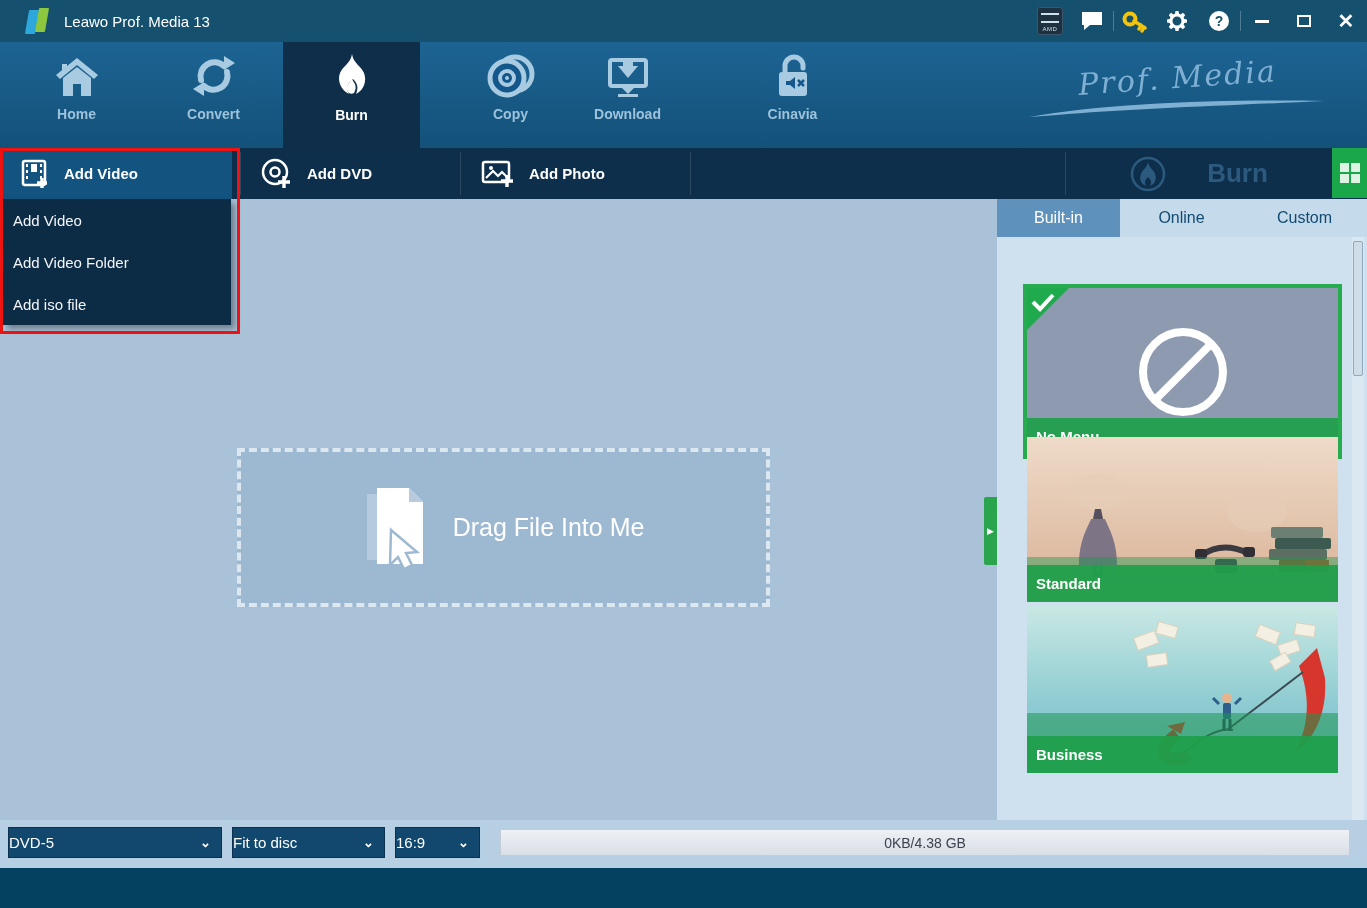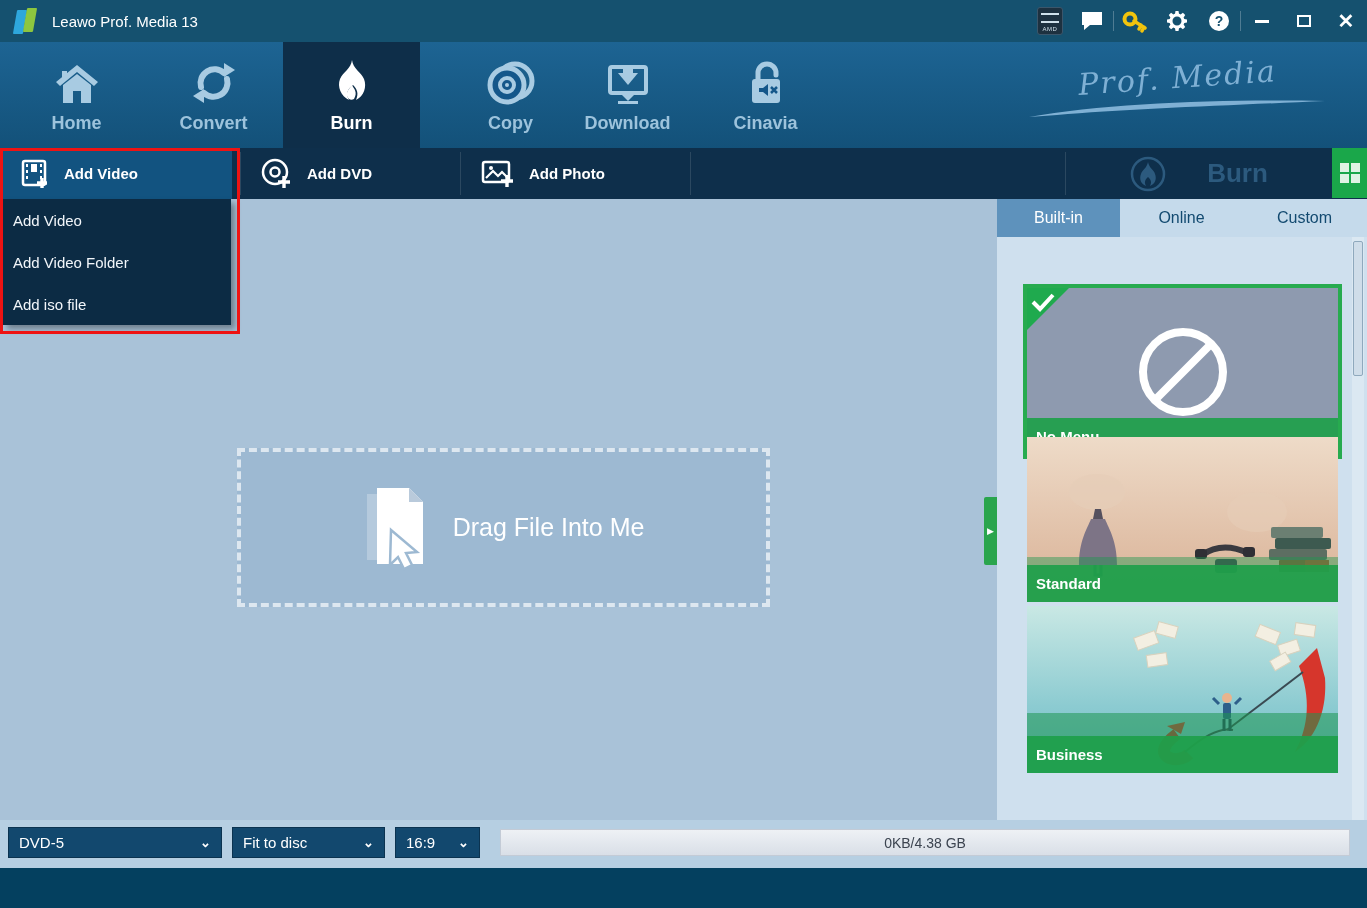--- a/index.html
+++ b/index.html
@@ -1,37 +1,37 @@
 <!DOCTYPE html>
 <html><head>
 <meta charset="utf-8">
 <style>
   * { margin:0; padding:0; box-sizing:border-box; }
   html,body { width:1367px; height:908px; overflow:hidden; font-family:"Liberation Sans",sans-serif; }
   .app { position:relative; width:1367px; height:908px; background:#a9c2d8; }
 
   
-  .titlebar { position:absolute; left:0; top:0; width:1367px; height:42px; background:#15516f; display:flex; align-items:center; }
+  .titlebar { position:absolute; left:0; top:0; width:1367px; height:42px; background:#15516f; display:flex; align-items:center;padding-left:12px; }
   .logo { width:30px; height:26px; margin-left:12px; position:relative; }
   .logo .bar { position:absolute; width:10px; height:24px; transform:skewX(-10deg); border-radius:1px; }
   .logo .bar.b1 { left:3px; top:2px; background:#2ea7dd; }
   .logo .bar.b2 { left:13px; top:0; background:#8dc63f; }
   .win-title { color:#ffffff; font-size:15px; margin-left:10px; }
   .tb-icons { position:absolute; right:0; top:0; height:42px; display:flex; align-items:center; }
   .tb-btn { width:42px; height:42px; display:flex; align-items:center; justify-content:center; cursor:default; }
   .tb-sep { width:1px; height:20px; background:rgba(255,255,255,0.25); }
   .amd-badge { width:26px; height:28px; background:#1d3140; border:1px solid #3b566b; border-radius:3px; color:#cfe0ea; font-size:6px; display:flex; flex-direction:column; align-items:center; justify-content:flex-end; padding-bottom:2px; letter-spacing:0.5px; }
   .amd-badge .lines { width:18px; height:10px; border-top:2px solid #cfe0ea; border-bottom:2px solid #cfe0ea; margin-bottom:3px; }
   .min-glyph { width:14px; height:3px; background:#fff; }
   .max-glyph { width:14px; height:12px; border:2px solid #fff; }
   .close-glyph { color:#fff; font-size:20px; font-weight:bold; line-height:1; }
 
   
   .navbar { position:absolute; left:0; top:42px; width:1367px; height:106px; background:linear-gradient(#1d6493,#135179); }
-  .nav-item { position:absolute; top:0; width:137px; height:106px; display:flex; flex-direction:column; align-items:center; justify-content:flex-end; padding-bottom:14px; gap:8px; color:#9dc3dc; font-size:18px; font-weight:bold; }
+  .nav-item { position:absolute; top:0; width:137px; height:106px; display:flex; flex-direction:column; align-items:center; justify-content:center; padding-bottom:14px; gap:8px; color:#9dc3dc; font-size:14px; font-weight:bold; }
   .nav-item.active { background:#0e2e49; color:#ffffff; }
   .nav-item svg { display:block; }
   .brand { position:absolute; right:40px; top:18px; width:300px; text-align:center; color:#7fb0d4; }
   .brand-text { font-family:"DejaVu Serif",serif; font-style:italic; font-size:30px; letter-spacing:2px; transform:rotate(-4deg); display:inline-block; }
   .brand svg { display:block; margin-top:2px; }
 
   
   .subbar { position:absolute; left:0; top:148px; width:1367px; height:51px; background:#0e2f4b; }
   .seg { position:absolute; top:0; height:51px; display:flex; align-items:center; color:#ffffff; font-size:15px; font-weight:bold; }
   .seg .ic { margin:0 14px 0 20px; display:flex; }
@@ -74,21 +74,21 @@
   .t-business { top:407px; height:167px; }
   .t-business .scene { height:167px; background:linear-gradient(#c9e8e4,#8ccbd1 60%,#6fbcc9); }
   .biz-ground { position:absolute; left:0; right:0; bottom:0; height:60px; background:rgba(30,150,80,0.55); }
   .std-ground { position:absolute; left:0; right:0; bottom:0; height:45px; background:rgba(30,150,80,0.45); }
   .panel-handle { position:absolute; left:-13px; top:298px; width:13px; height:68px; background:#2aa54d; border-radius:2px 0 0 2px; display:flex; align-items:center; justify-content:center; color:#ffffff; font-size:9px; }
   .scrollbar { position:absolute; right:3px; top:38px; width:12px; height:583px; background:#dbe8f2; }
   .scroll-thumb { position:absolute; left:1px; top:4px; width:10px; height:135px; background:#cfdde9; border:1px solid #8fa9bd; border-radius:2px; }
 
   
   .bottombar { position:absolute; left:0; top:820px; width:1367px; height:48px; background:#b6cfe2; }
-  .select { position:absolute; top:7px; height:31px; background:#12486e; border:1px solid #0b3350; color:#ffffff; font-size:15px; display:flex; align-items:center; padding-left:10px; }
+  .select { position:absolute; top:7px; height:31px; background:#12486e; border:1px solid #0b3350; color:#ffffff; font-size:15px; display:flex; align-items:center; padding-left:0; }
   .select .chev { position:absolute; right:10px; font-size:13px; font-weight:bold; }
   .sel-disc { left:8px; width:214px; }
   .sel-fit { left:232px; width:153px; }
   .sel-aspect { left:395px; width:85px; }
   .progress { position:absolute; left:500px; top:9px; width:850px; height:27px; background:linear-gradient(#eef1f5,#d9dfe7); border:1px solid #c3cbd6; display:flex; align-items:center; justify-content:center; color:#3c4450; font-size:14px; }
 
   .bottomstrip { position:absolute; left:0; top:868px; width:1367px; height:40px; background:#04405f; }
 </style>
 </head>
 <body>
@@ -180,21 +180,21 @@
       <svg width="48" height="44" viewBox="0 0 48 44">
         <rect x="6" y="6" width="36" height="26" rx="2" fill="none" stroke="#a8cbe2" stroke-width="4"></rect>
         <path d="M24 2 V18 M24 22 L16 12 H32 Z" stroke="#a8cbe2" stroke-width="0" fill="#a8cbe2"></path>
         <rect x="19" y="4" width="10" height="14" fill="#a8cbe2"></rect>
         <path d="M24 24 L14 12 H34 Z" fill="#a8cbe2"></path>
         <path d="M18 34 L30 34 L24 40 Z" fill="#a8cbe2"></path>
         <rect x="14" y="40" width="20" height="3" fill="#a8cbe2"></rect>
       </svg>
       <span>Download</span>
     </div>
-    <div class="nav-item" style="left:697px">
+    <div class="nav-item" style="left:724px">
       <svg width="44" height="44" viewBox="0 0 44 44">
         <path d="M14 18 V12 A9 9 0 0 1 32 12 V14" fill="none" stroke="#a8cbe2" stroke-width="5" stroke-linecap="round"></path>
         <rect x="8" y="18" width="28" height="24" rx="3" fill="#a8cbe2"></rect>
         <path d="M15 27 h4 l5 -4 v12 l-5 -4 h-4 Z" fill="#14578a"></path>
         <path d="M27 26 l6 6 M33 26 l-6 6" stroke="#14578a" stroke-width="2.5"></path>
       </svg>
       <span>Cinavia</span>
     </div>
     <div class="brand">
       <span class="brand-text">Prof. Media</span>

